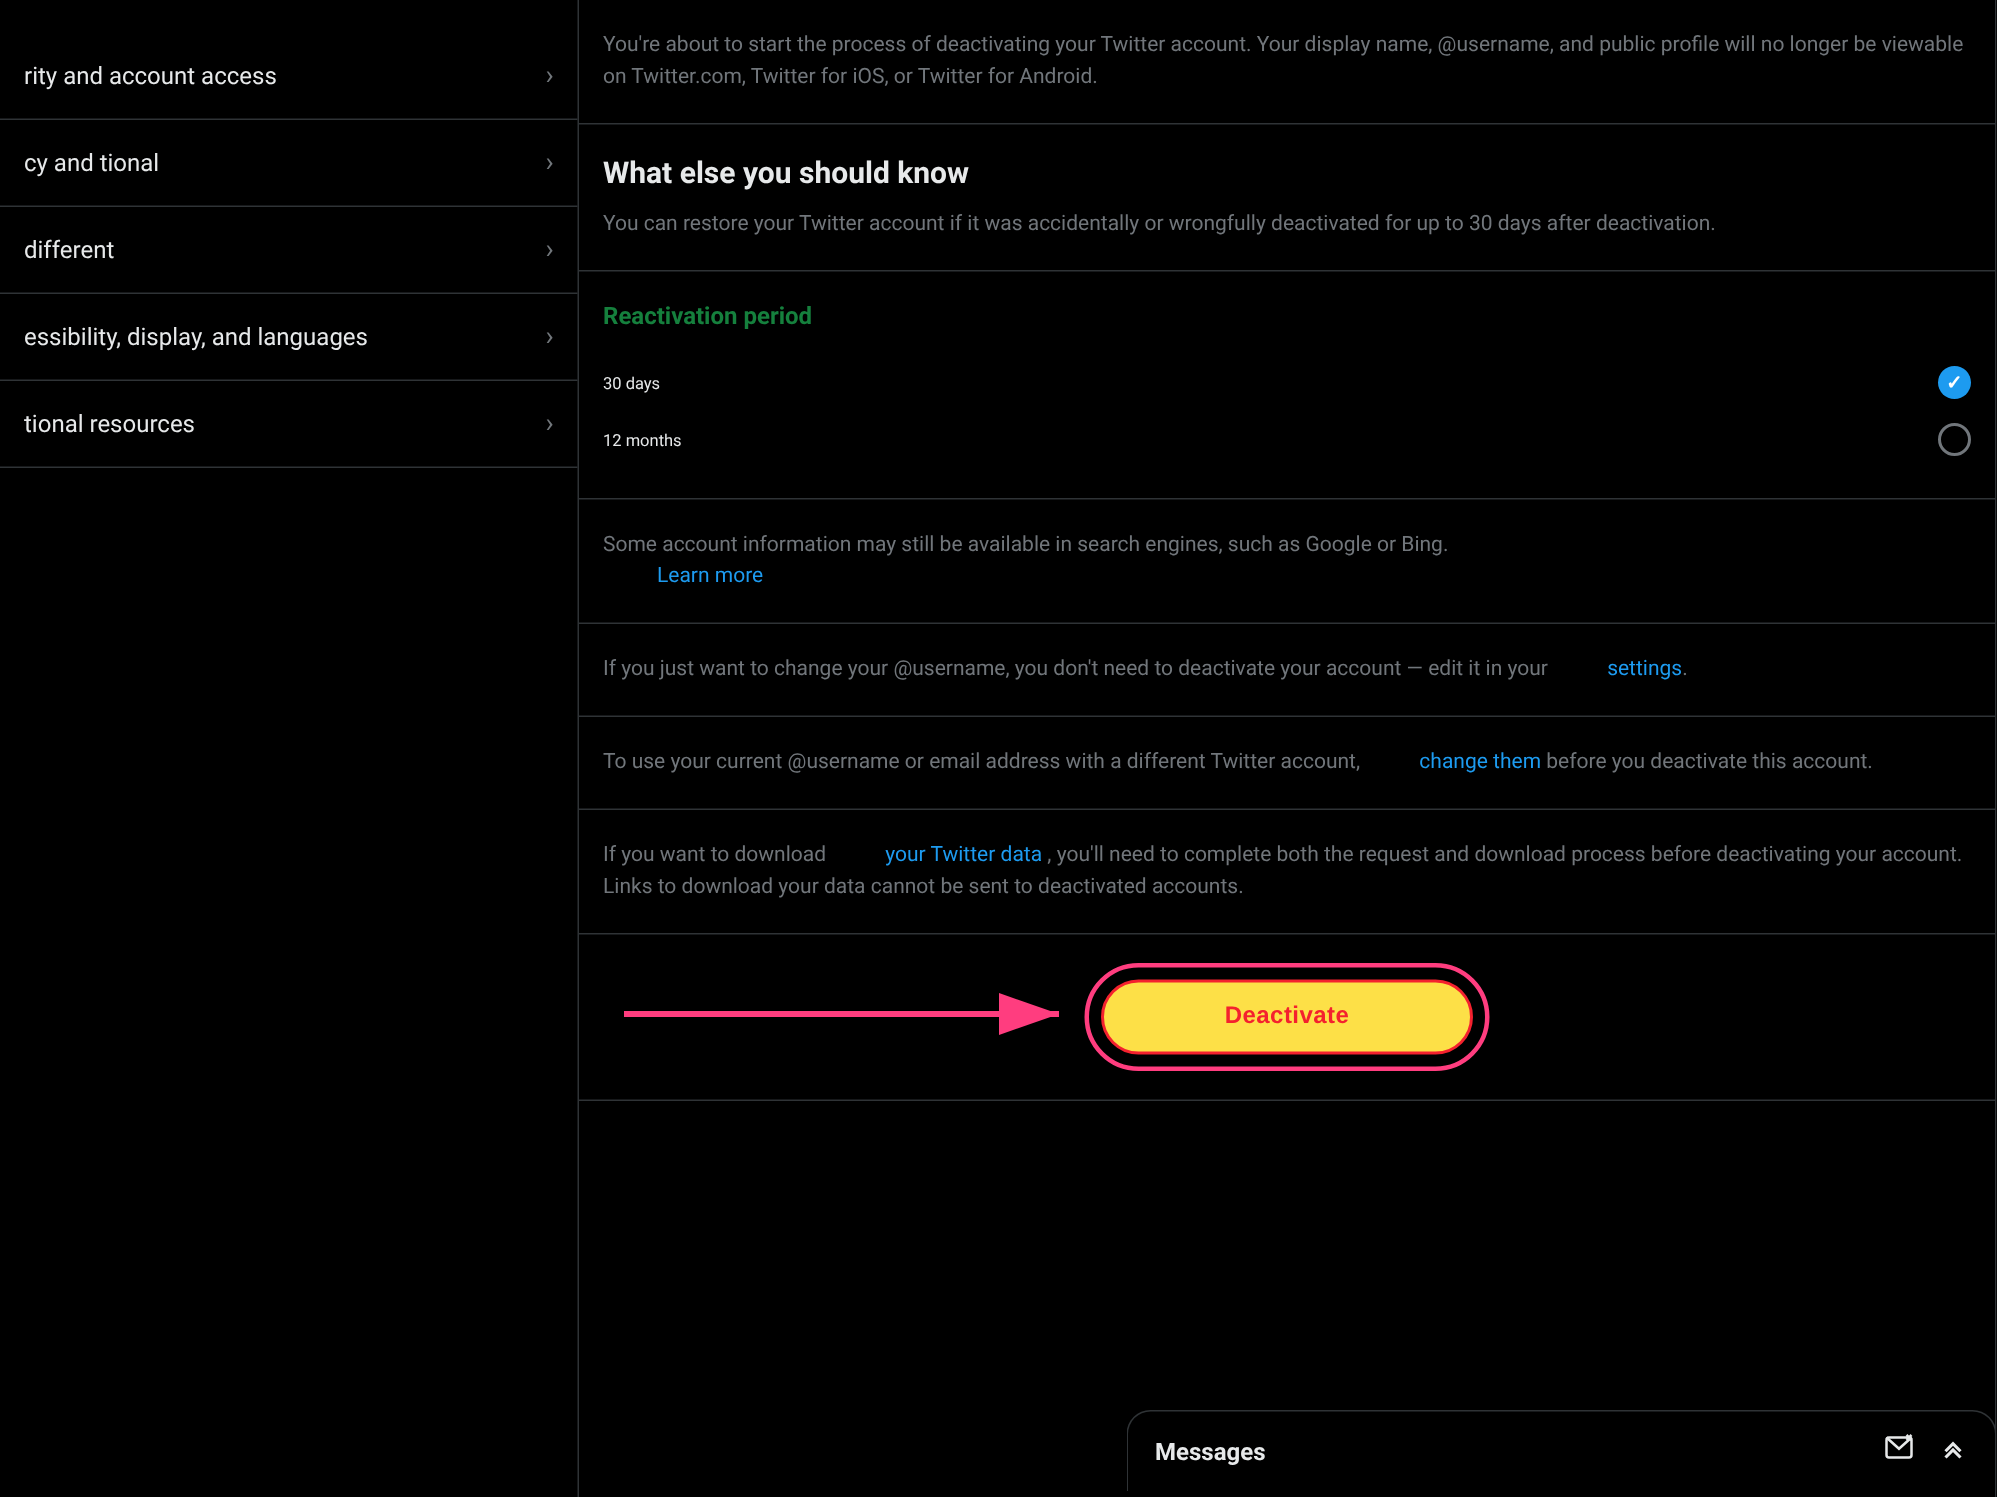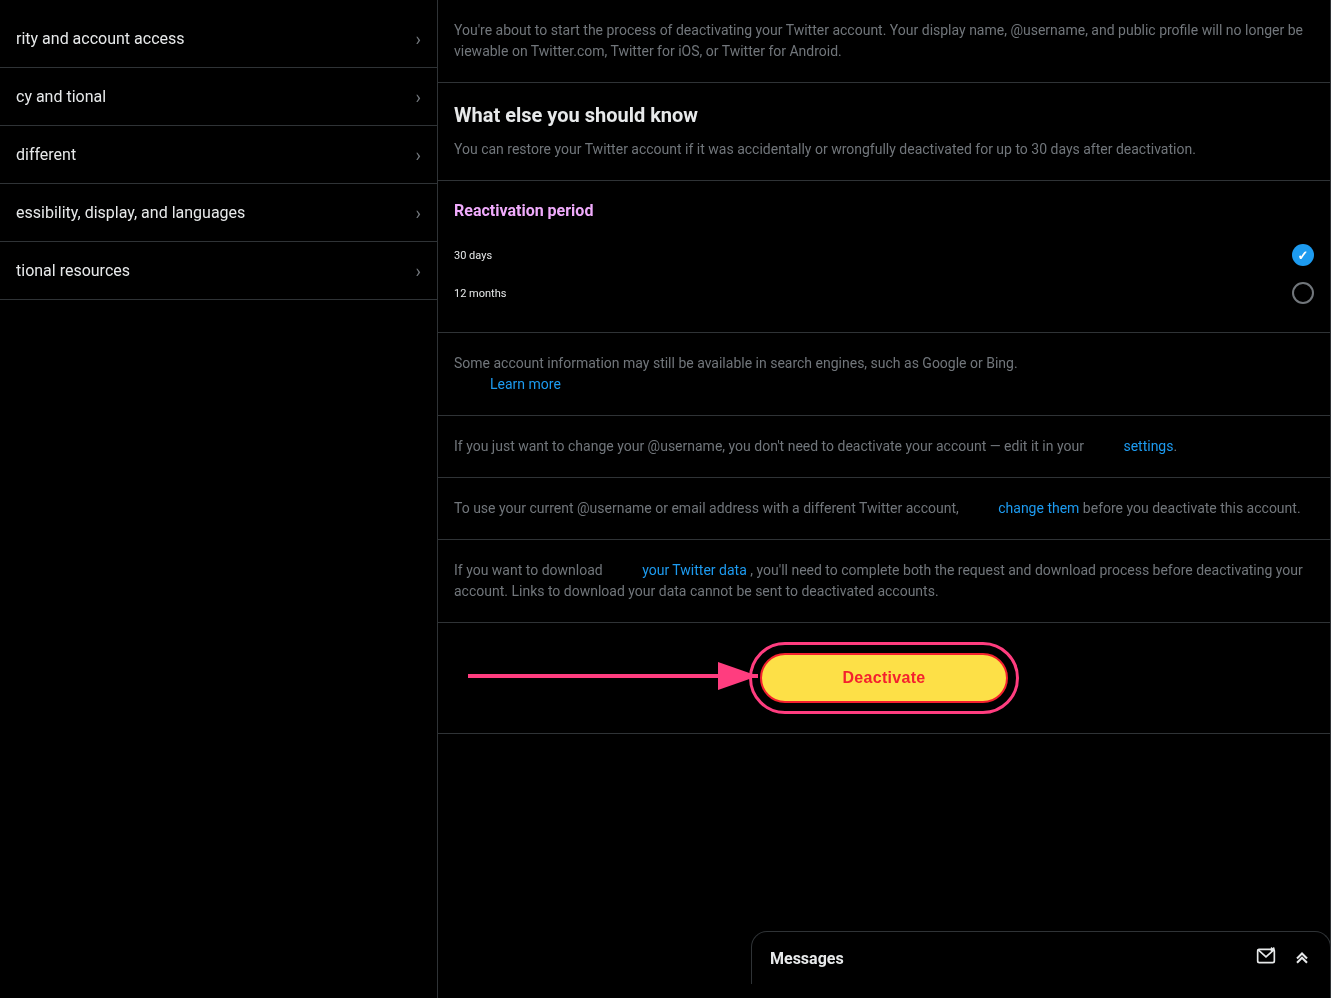--- a/index.html
+++ b/index.html
@@ -9,25 +9,25 @@
       color: #e7e9ea;
       font-family: -apple-system, BlinkMacSystemFont, "Segoe UI", Roboto, Helvetica, Arial, sans-serif;
       width: 1331px;
       height: 998px;
       overflow: hidden;
       display: flex;
     }
 
     
     .sidebar {
-      width: 438px;
+      width: 386px;
       background: #000;
       border-right: 1px solid #2f3336;
       flex-shrink: 0;
-      padding-top: 10px;
+      padding-top: 22px;
     }
 
     .sidebar-item {
       display: flex;
       align-items: center;
       justify-content: space-between;
       padding: 18px 16px;
       border-bottom: 1px solid #2f3336;
       cursor: pointer;
     }
@@ -76,21 +76,21 @@
 
     
     .reactivation-section {
       border-bottom: 1px solid #2f3336;
       padding: 20px 16px;
     }
 
     .reactivation-title {
       font-size: 16px;
       font-weight: 700;
-      color: #f0abfc;
+      color: #15803d;
       margin-bottom: 16px;
     }
 
     .radio-option {
       display: flex;
       align-items: center;
       justify-content: space-between;
       padding: 8px 0;
     }
 
@@ -144,21 +144,21 @@
       padding: 14px 80px;
       font-size: 16px;
       font-weight: 600;
       cursor: pointer;
       letter-spacing: 0.3px;
     }
 
     
     .messages-bar {
       position: fixed;
-      bottom: 14px;
+      bottom: 4px;
       right: 0;
       width: 580px;
       background: #000;
       border: 1px solid #2f3336;
       border-bottom: none;
       border-radius: 16px 16px 0 0;
       padding: 14px 18px;
       display: flex;
       align-items: center;
       justify-content: space-between;

